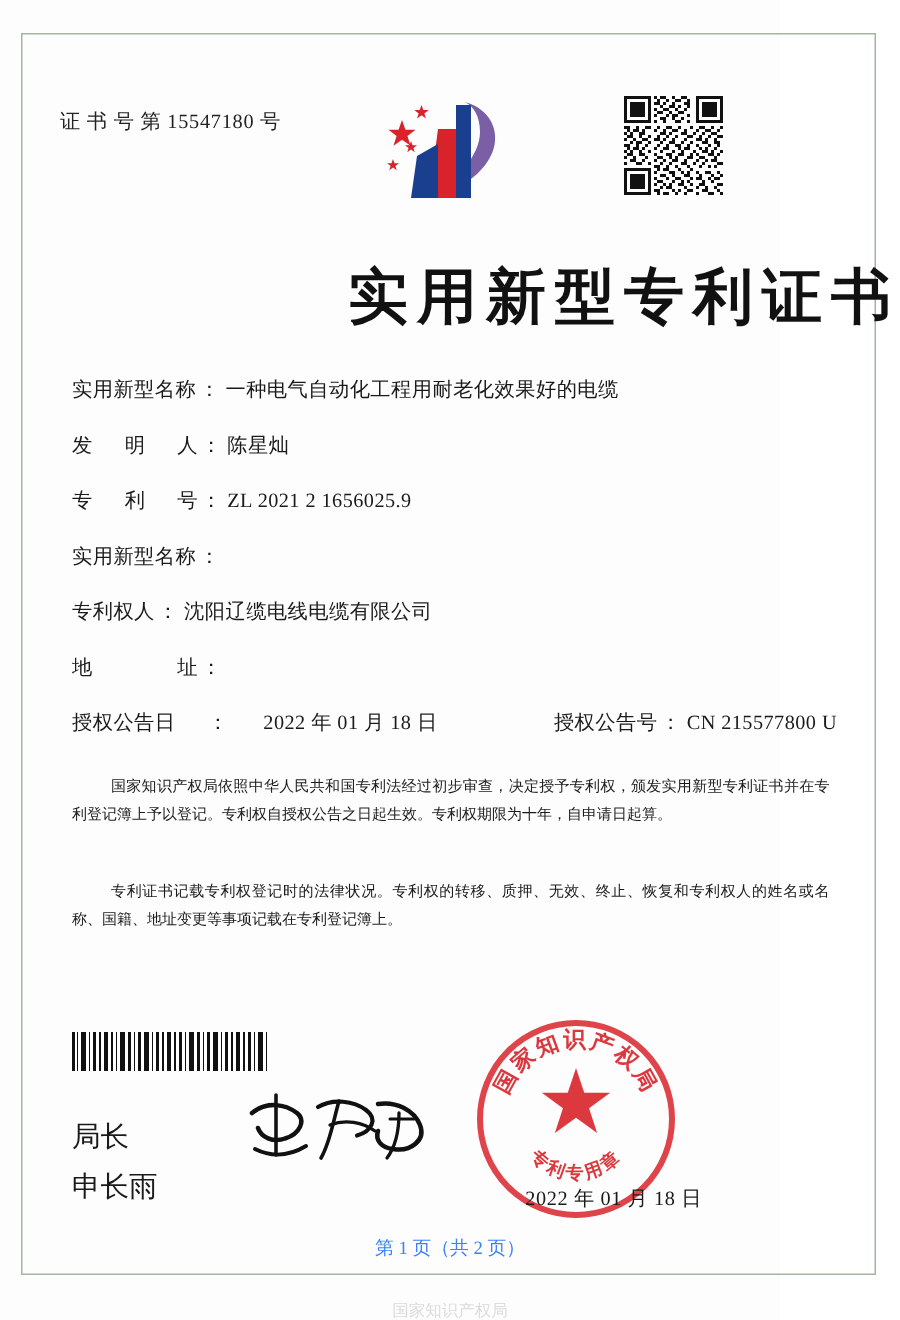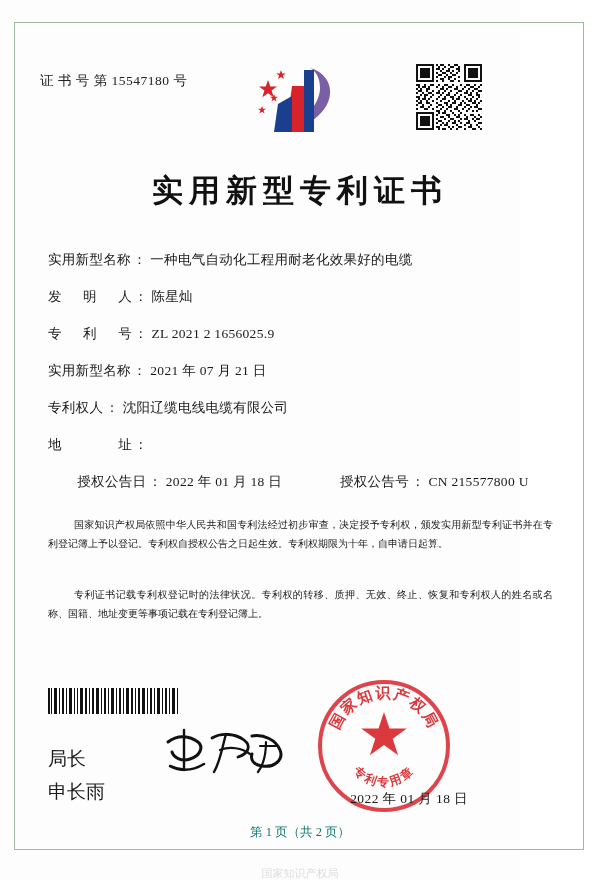--- a/index.html
+++ b/index.html
@@ -60,22 +60,22 @@
     width: 66px;
     height: 66px;
   }
 
   
   .title {
     position: absolute;
     top: 170px;
     left: 0;
     width: 600px;
-    text-align: center;
-    font-size: 31px;
+    text-align: right;
+    font-size: 40px;
     font-weight: bold;
     letter-spacing: 6px;
     color: #111;
     font-family: "DejaVu Sans", sans-serif;
   }
 
   
   .fields {
     position: absolute;
     left: 48px;
@@ -97,21 +97,21 @@
   .field-label.spread {
     display: inline-block;
     text-align: justify;
     text-align-last: justify;
   }
   .w-pat   { width: 84px; }
   .field-sep { padding: 0 4px 0 2px; }
   .field-value {
     letter-spacing: 0.3px;
   }
-  .field-row.two-col { justify-content: center; }
+  .field-row.two-col { justify-content: space-between; }
   .second-group {
     margin-left: 58px;
     display: flex;
     align-items: baseline;
   }
 
   
   .para {
     position: absolute;
     left: 48px;
@@ -169,21 +169,21 @@
   }
 
   
   .page-no {
     position: absolute;
     left: 0;
     top: 824px;
     width: 600px;
     text-align: center;
     font-size: 12.5px;
-    color: #0f766e;
+    color: #3b82f6;
   }
   .faint-footer {
     position: absolute;
     left: 0;
     top: 866px;
     width: 600px;
     text-align: center;
     font-size: 11px;
     color: #dcdcdc;
   }
@@ -469,21 +469,20 @@
 
     <div class="field-row">
       <span class="field-label spread w-pat">专利号</span>
       <span class="field-sep">：</span>
       <span class="field-value">ZL 2021 2 1656025.9</span>
     </div>
 
     <div class="field-row">
       <span class="field-label">实用新型名称</span>
       <span class="field-sep">：</span>
-      <span class="field-value">2021 年 07 月 21 日</span>
     </div>
 
     <div class="field-row">
       <span class="field-label">专利权人</span>
       <span class="field-sep">：</span>
       <span class="field-value">沈阳辽缆电线电缆有限公司</span>
     </div>
 
     <div class="field-row">
       <span class="field-label spread w-pat">地址</span>

